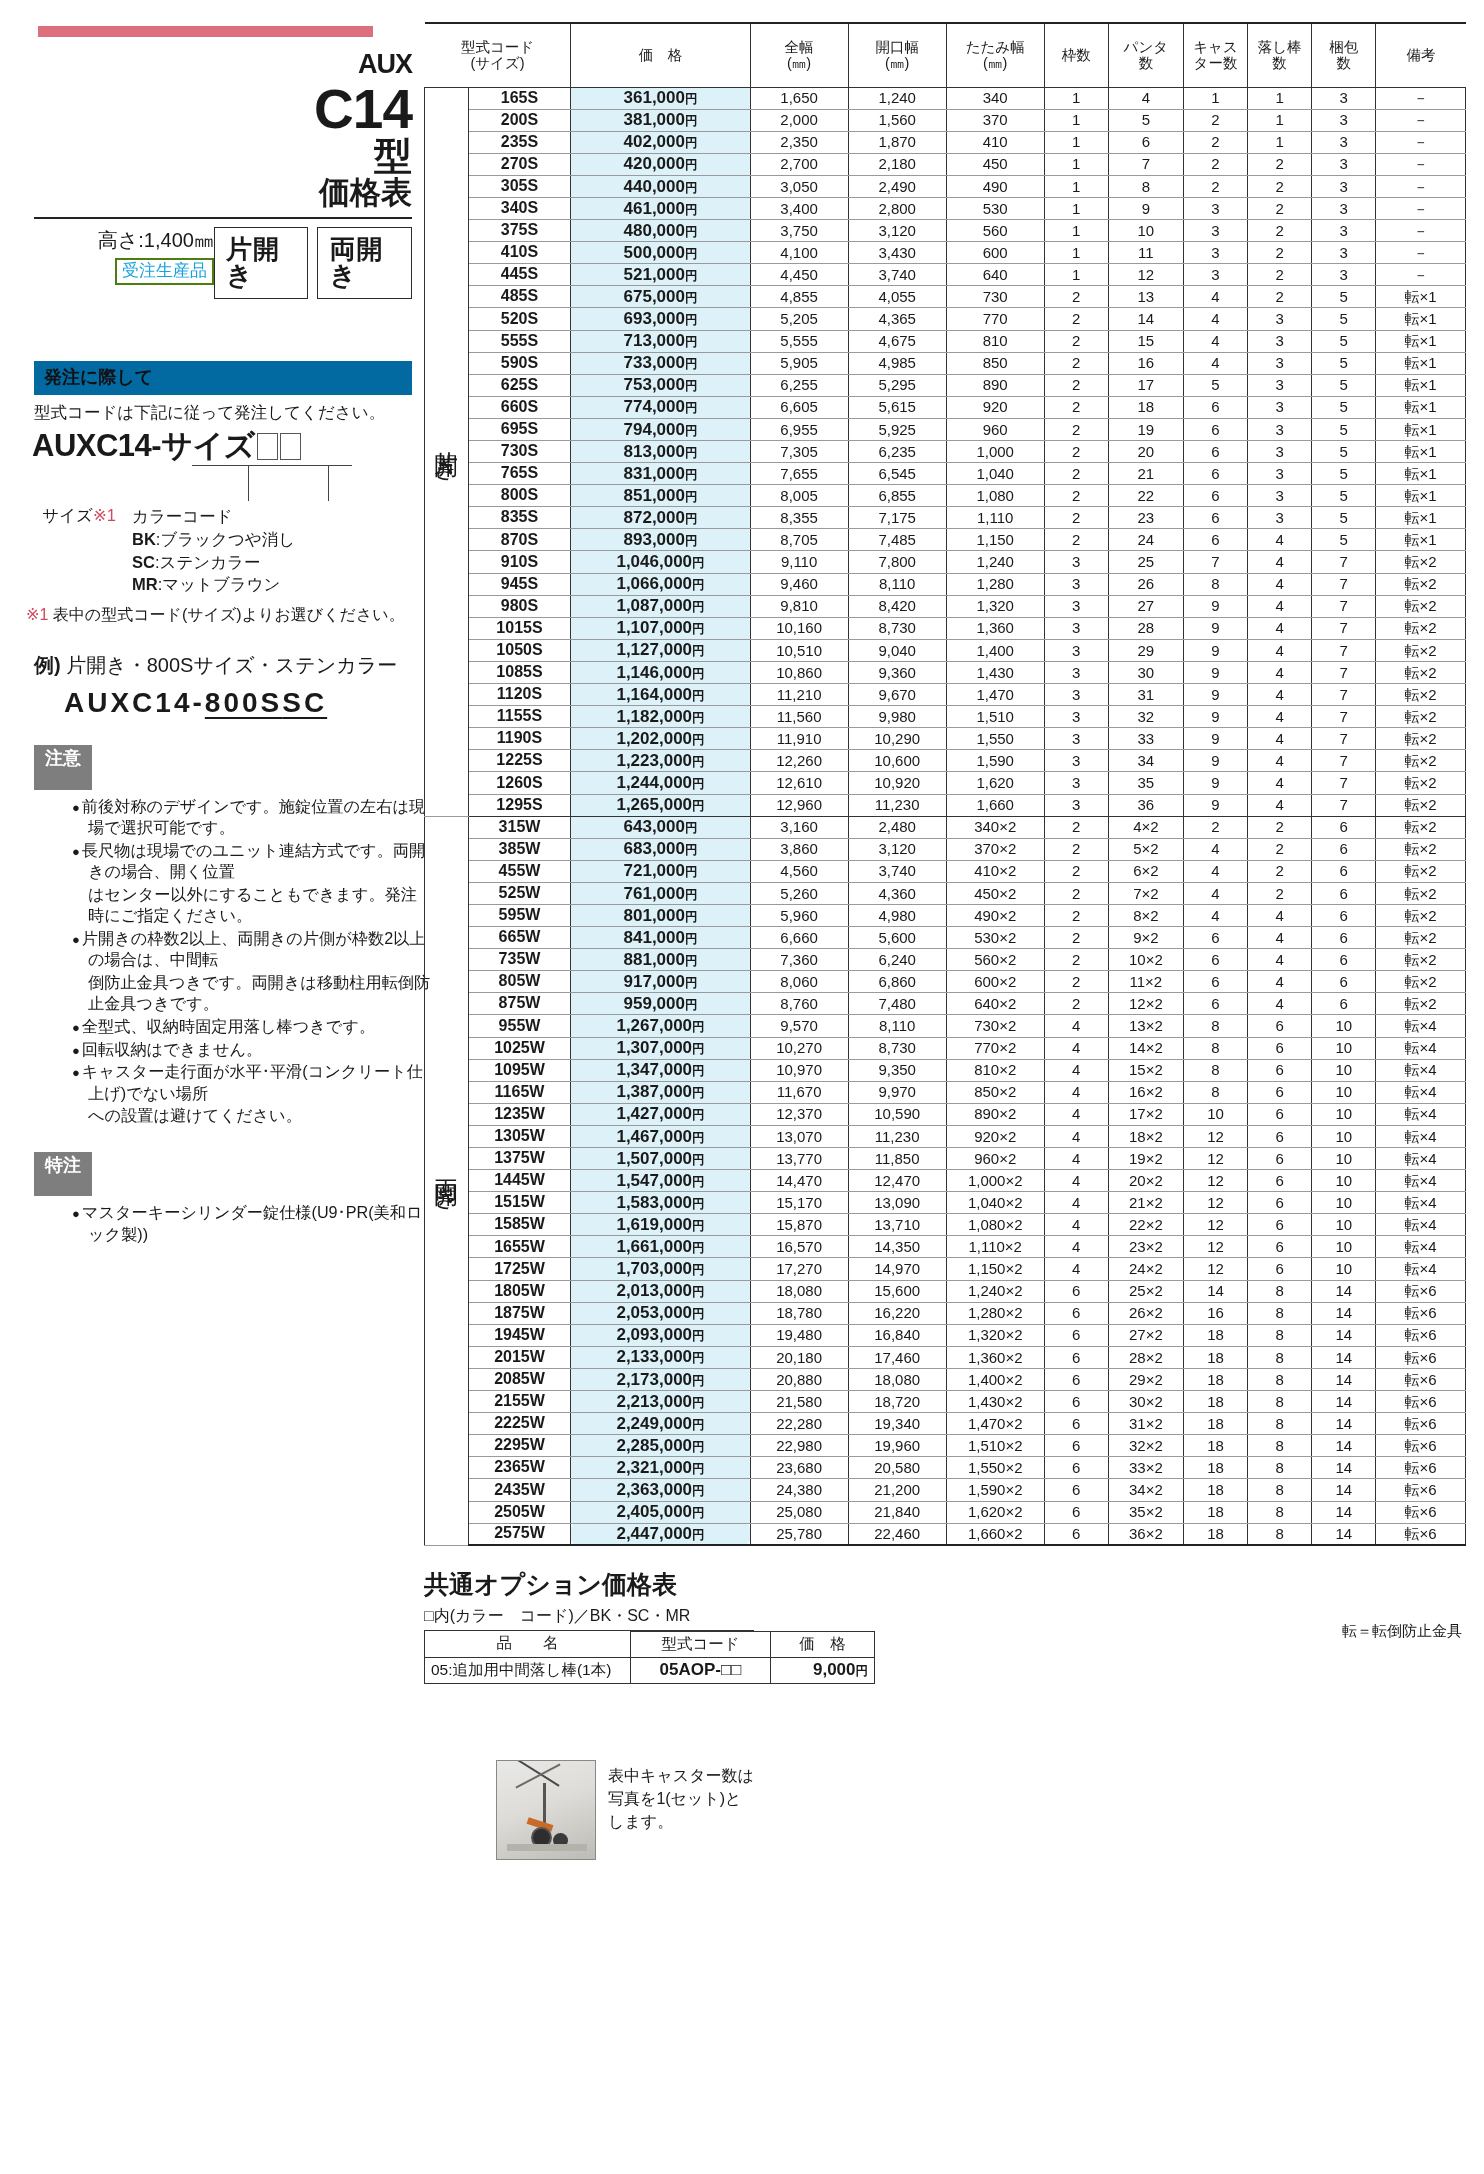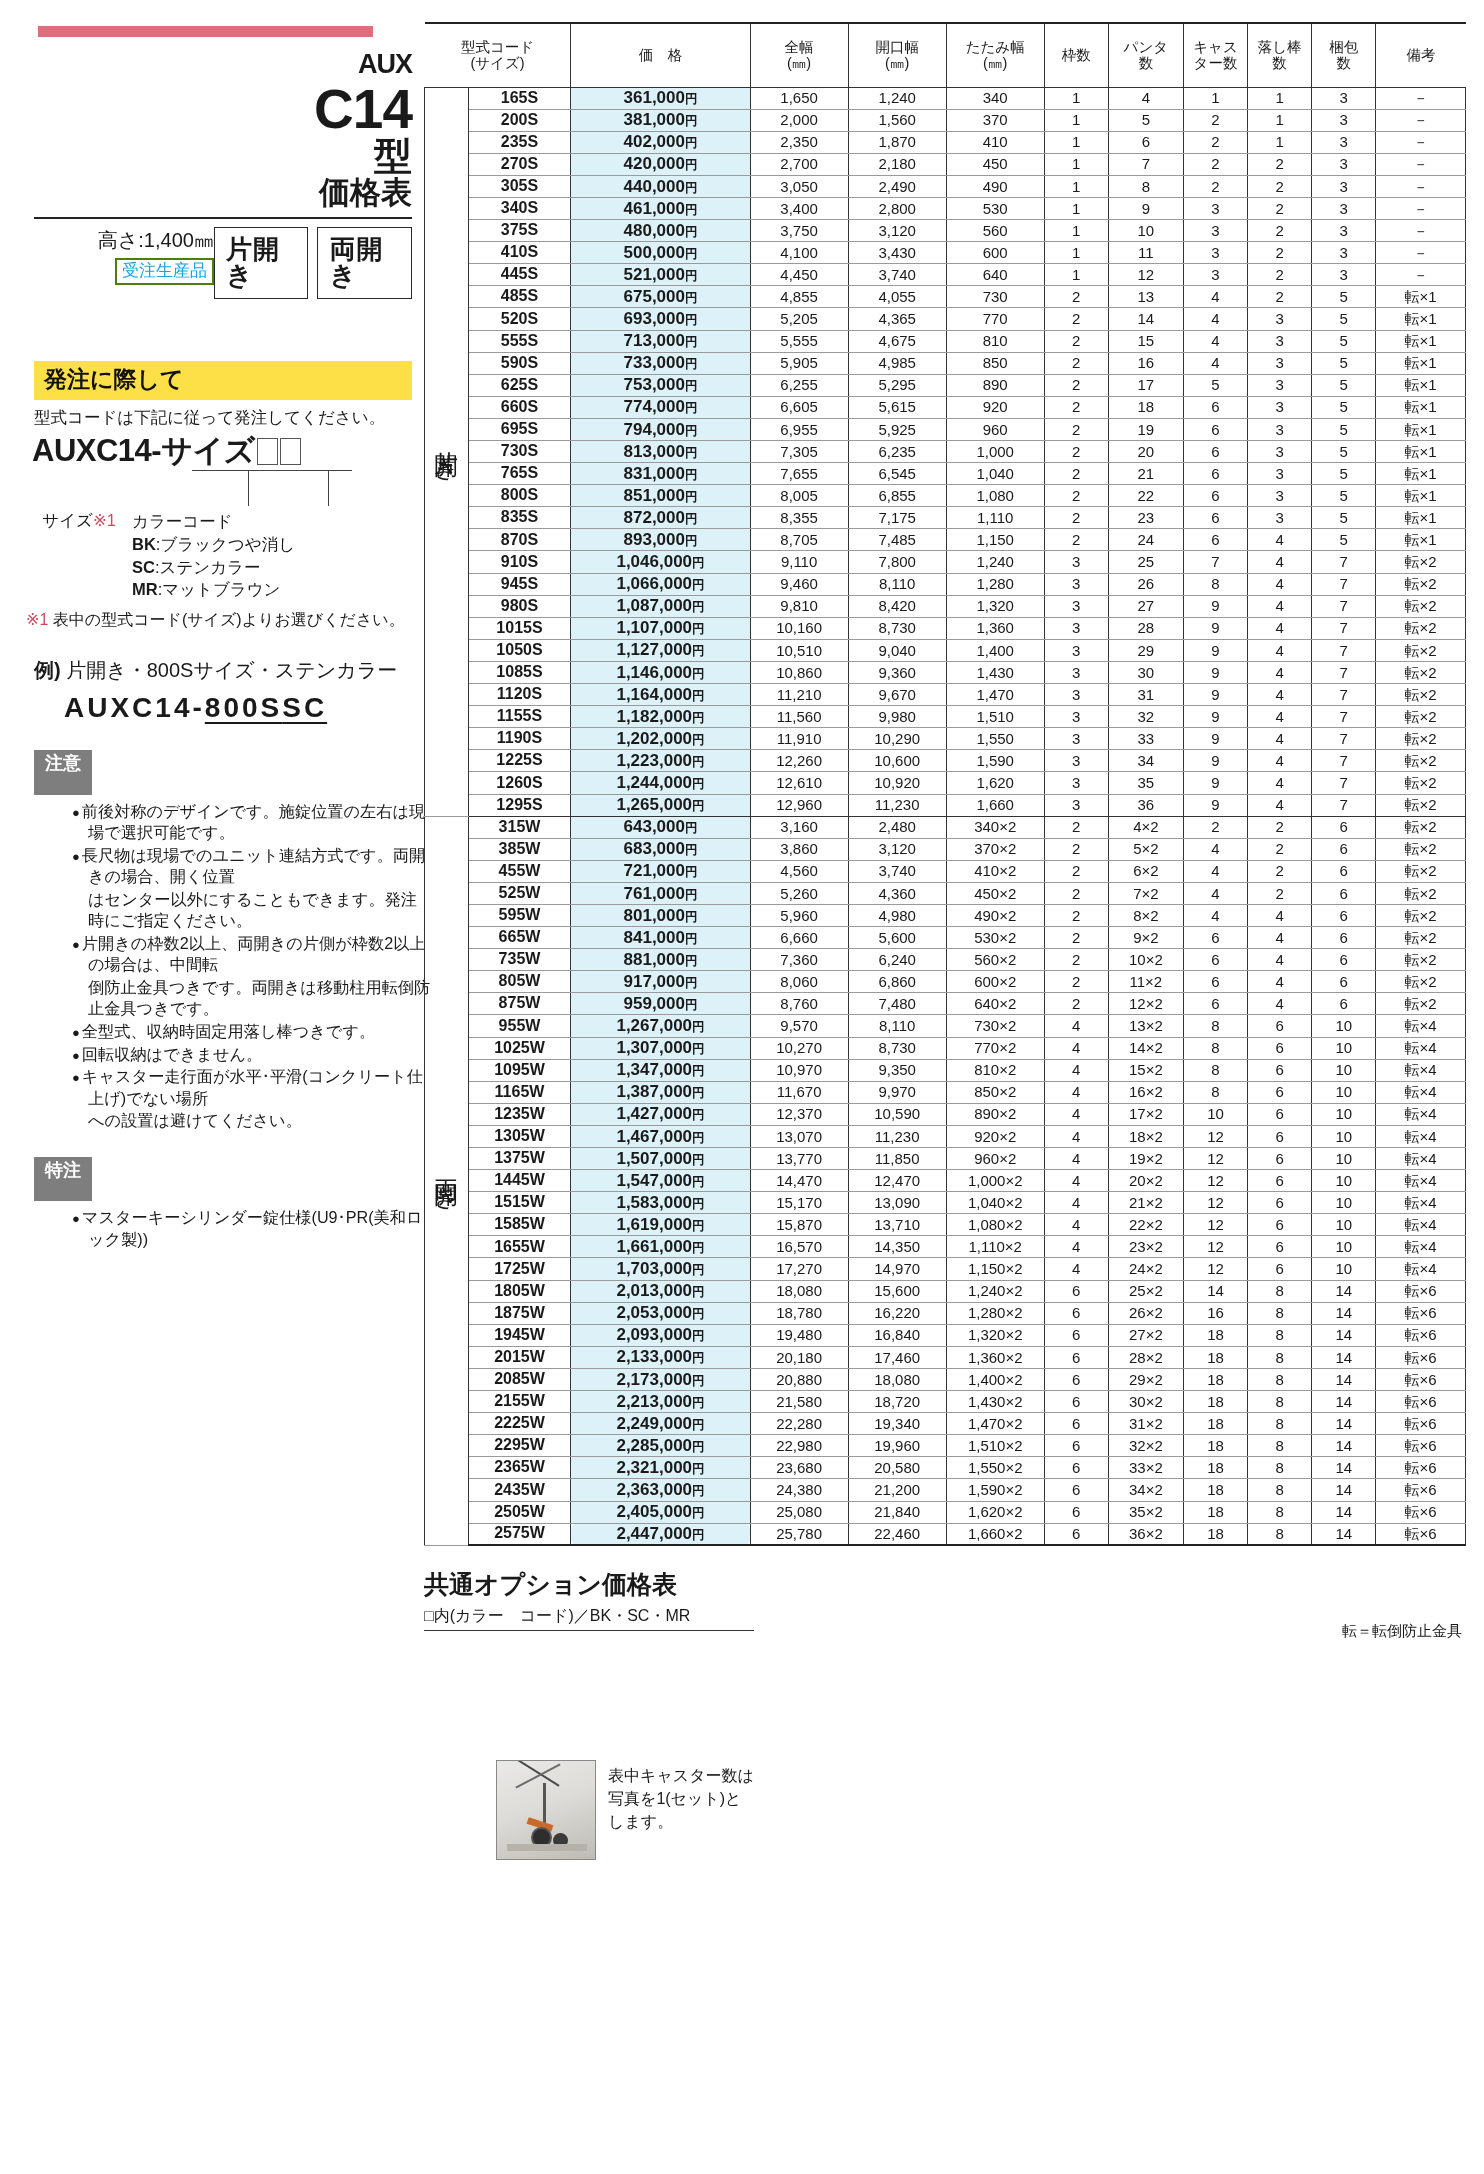--- a/index.html
+++ b/index.html
@@ -36,22 +36,22 @@
   }
   .door-btns { display:flex; gap:9px; }
   .door-btn {
     border:1.5px solid #2b2b2b; background:#fff;
     font-size:26px; font-weight:700; line-height:1;
     padding:8px 11px 10px 11px; letter-spacing:1px;
   }
 
   .sec-head {
     margin:62px 0 0 16px; width:378px;
-    background:#fde047; color:#111;
-    font-size:23px; font-weight:700; line-height:1;
+    background:#0369a1; color:#111;
+    font-size:18px; font-weight:700; line-height:1;
     padding:7px 8px 9px 10px;
   }
   .sec-note { margin:7px 0 0 16px; font-size:16.5px; line-height:1.3; }
 
   .code-line { margin:7px 0 0 14px; display:flex; align-items:center; }
   .code-main { font-size:31px; font-weight:700; letter-spacing:-0.5px; line-height:1.05; }
   .code-size { font-size:31px; font-weight:700; letter-spacing:-0.5px; line-height:1.05; }
   .sq { display:inline-block; width:21px; height:27px; border:1.4px solid #555; margin-left:2px; vertical-align:-4px; }
 
   .callout { position:relative; margin-left:14px; height:42px; width:390px; }
@@ -1152,20 +1152,36 @@
         </tr>
       </tbody>
   </table>
 </div>
 
 <div class="tbl-footnote">転＝転倒防止金具</div>
 
 <div id="opt-wrap">
   <div class="opt-title">共通オプション価格表</div>
   <div class="opt-sub">□内(カラー　コード)／BK・SC・MR</div>
+  <table class="opt">
+    <thead>
+      <tr>
+        <th class="nb" style="width:206px;">品　　名</th>
+        <th style="width:140px;">型式コード</th>
+        <th style="width:104px;">価　格</th>
+      </tr>
+    </thead>
+    <tbody>
+      <tr>
+        <td class="name">05:追加用中間落し棒(1本)</td>
+        <td class="model">05AOP-□□</td>
+        <td class="pr"><span>9,000</span><span class="yen">円</span></td>
+      </tr>
+    </tbody>
+  </table>
 </div>
 
 <div id="photo-row">
   <div class="photo">
     <div class="leg1"></div>
       <div class="leg2"></div>
       <div class="post"></div>
     <div class="orange"></div>
       <div class="wheel"></div>
       <div class="wheel2"></div>

